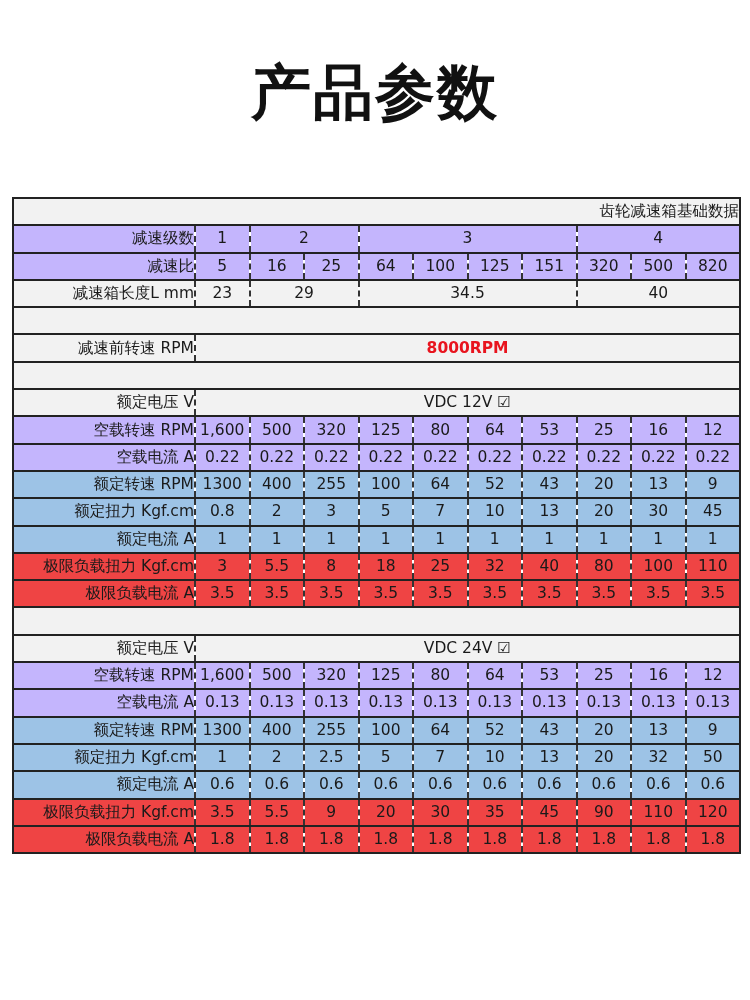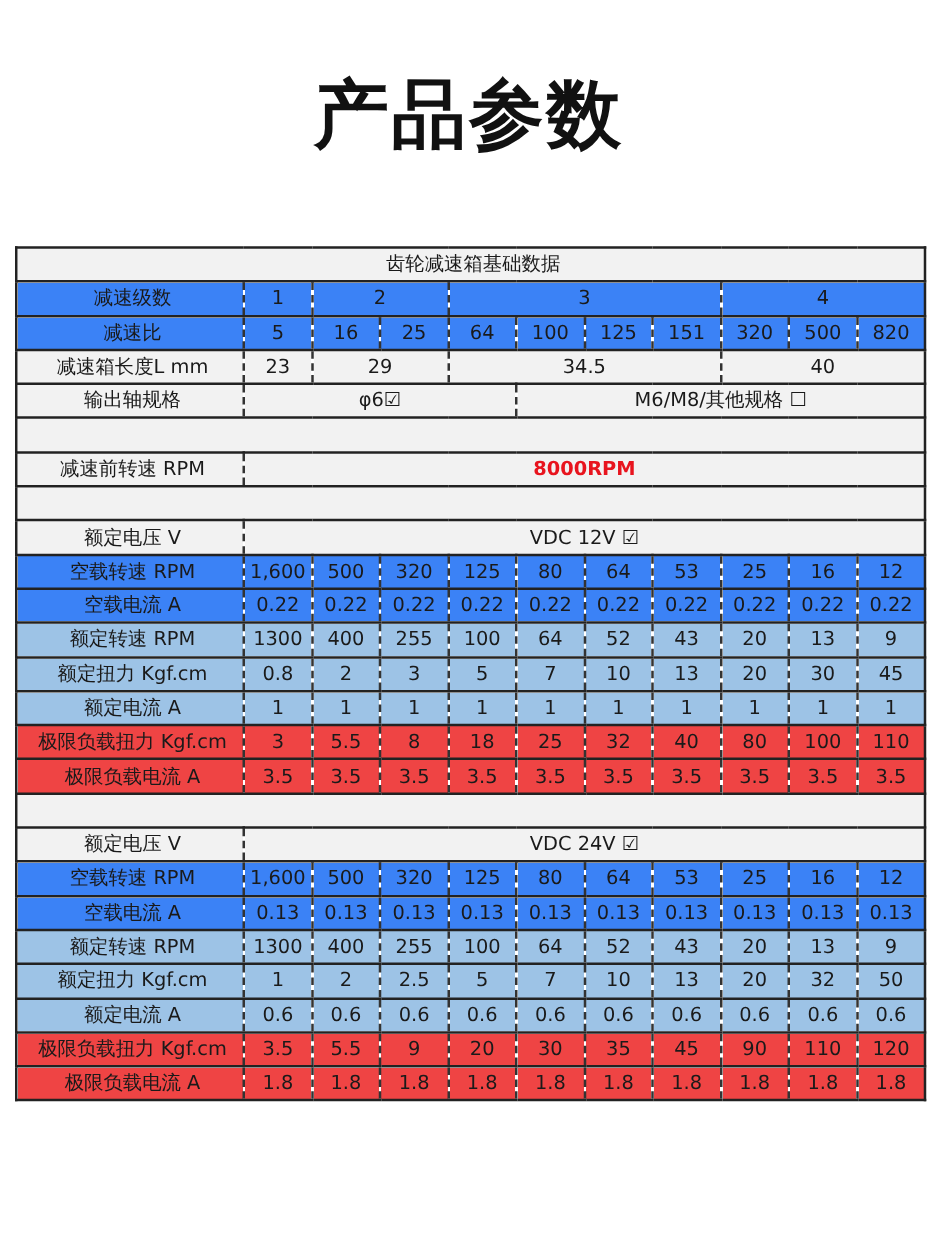--- a/index.html
+++ b/index.html
@@ -5,26 +5,26 @@
   html, body { margin:0; padding:0; background:#ffffff; }
   body { width:750px; height:1000px; position:relative; overflow:hidden;
          font-family:"DejaVu Sans","Liberation Sans",sans-serif; color:#1a1a1a; }
   .title { position:absolute; left:0; top:52px; width:750px; text-align:center;
            font-size:60px; font-weight:bold; letter-spacing:2px; color:#111; line-height:80px; }
   table.spec { position:absolute; left:12px; top:197px; border-collapse:collapse;
                table-layout:fixed; width:727px; }
   table.spec td { height:25.3px; padding:0; font-size:15.5px; line-height:25px;
                   border-top:2px solid #222; border-bottom:2px solid #222;
                   text-align:center; white-space:nowrap; overflow:hidden; }
-  table.spec td.lbl { text-align:center; padding-left:4px; font-size:15.5px; }
+  table.spec td.lbl { text-align:right; padding-left:4px; font-size:15.5px; }
   table.spec td.v { border-left:2px dashed #333; }
   table.spec tr > td:first-child { border-left:2px solid #222; }
   table.spec tr > td:last-child { border-right:2px solid #222; }
   tr.w td { background:#f2f2f2; }
-  tr.g td { background:#3b82f6; }
+  tr.g td { background:#c4b5fd; }
   tr.b td { background:#9dc3e6; }
   tr.y td { background:#ef4444; }
   tr.blank td { background:#f2f2f2; }
   .red { color:#e8141e; font-weight:bold;text-align:right; }
 </style>
 </head>
 <body>
 
 <div class="title">产品参数</div>
 
@@ -67,25 +67,20 @@
       <td class="v">500</td>
       <td class="v">820</td>
     </tr>
     <tr class="w">
       <td class="lbl">减速箱长度L mm</td>
       <td class="v">23</td>
       <td class="v" colspan="2">29</td>
       <td class="v" colspan="4">34.5</td>
       <td class="v" colspan="3">40</td>
     </tr>
-    <tr class="w">
-      <td class="lbl">输出轴规格</td>
-      <td class="v" colspan="4">φ6☑</td>
-      <td class="v" colspan="6">M6/M8/其他规格 ☐</td>
-    </tr>
     <tr class="blank">
         <td colspan="11">&nbsp;</td>
       </tr>
 
     <tr class="w">
       <td class="lbl">减速前转速 RPM</td>
       <td class="v" colspan="10"><span class="red">8000RPM</span></td>
     </tr>
     <tr class="blank">
         <td colspan="11">&nbsp;</td>

